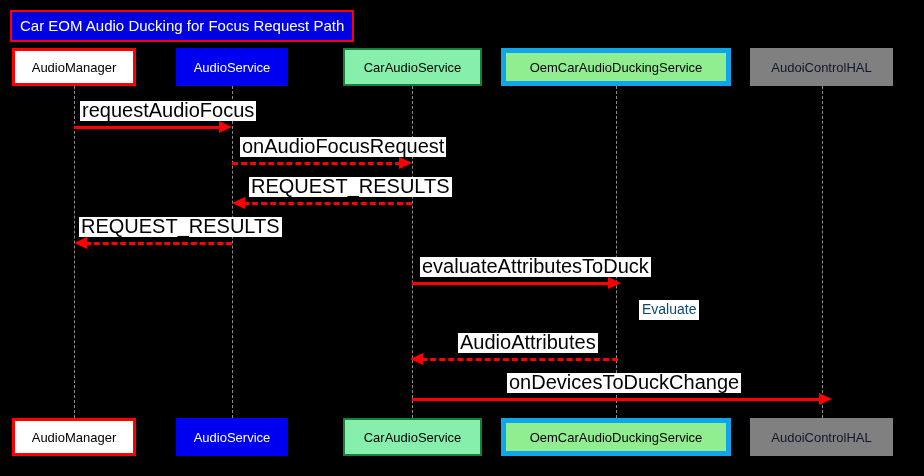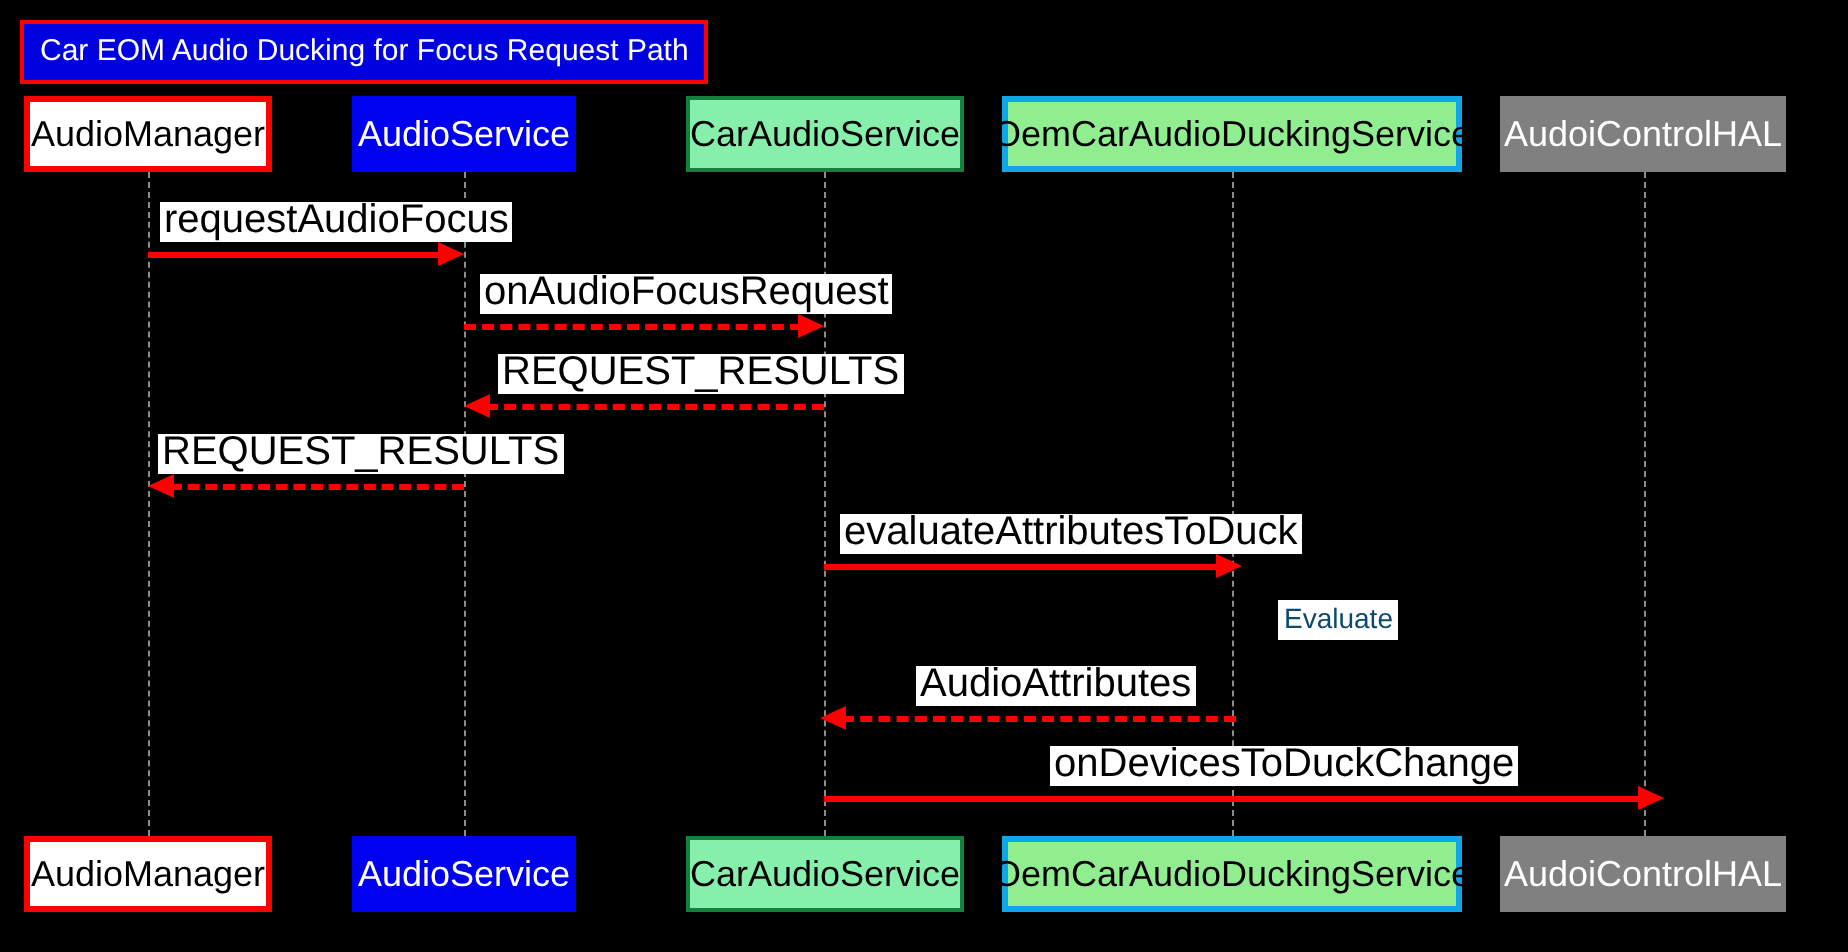--- a/index.html
+++ b/index.html
@@ -33,21 +33,21 @@
     white-space: nowrap;
   }
 
   
   .node {
     position: absolute;
     box-sizing: border-box;
     display: flex;
     align-items: center;
     justify-content: center;
-    font-size: 18px;
+    font-size: 13px;
     white-space: nowrap;
     height: 38px;
   }
   .node.top  { top: 48px; }
   .node.bot  { top: 418px; }
 
   .node.style-am {
     background: #FFFFFF;
     border: 3px solid #FF0000;
     color: #000000;
@@ -57,27 +57,27 @@
     border: 1px solid #0000F0;
     color: #FFFFFF;
   }
   .node.style-cas {
     background: #86efac;
     border: 2px solid #15803d;
     color: #000000;
   }
   .node.style-oem {
     background: #90EE90;
-    border: 3px solid #0ea5e9;
+    border: 5px solid #0ea5e9;
     color: #000000;
   }
   .node.style-hal {
     background: #808080;
     border: 1px solid #808080;
-    color: #ffffff;
+    color: #0f172a;
   }
 
   
   .lifeline {
     position: absolute;
     top: 86px;
     width: 1px;
     height: 332px;
     border-left: 1px dashed #FFFFFF;
     opacity: 0.55;
@@ -193,21 +193,21 @@
         <div class="label" style="left: 8px;">evaluateAttributesToDuck</div>
       </div>
       <div class="msg dashed to-left" style="left: 410px; top: 358px; width: 208px;">
         <div class="line" style="left: 11px; width: 197px;"></div>
         <div class="head" style="left: 0px;"></div>
         <div class="label" style="left: 48px;">AudioAttributes</div>
       </div>
       <div class="msg to-right" style="left: 412px; top: 398px; width: 420px;">
         <div class="line" style="left: 0px; width: 409px;"></div>
         <div class="head" style="left: 407px;"></div>
-        <div class="label" style="left: 113px;">onDevicesToDuckChange</div>
+        <div class="label" style="left: 95px;">onDevicesToDuckChange</div>
       </div>
     </div>
   <div id="notes">
       <div class="note" style="left: 639px; top: 300px;">Evaluate</div>
     </div>
   <div id="nodes-bottom">
       <div class="node bot style-am" style="left: 12px; width: 124px;">
         <span>AudioManager</span>
       </div>
       <div class="node bot style-as" style="left: 176px; width: 112px;">

